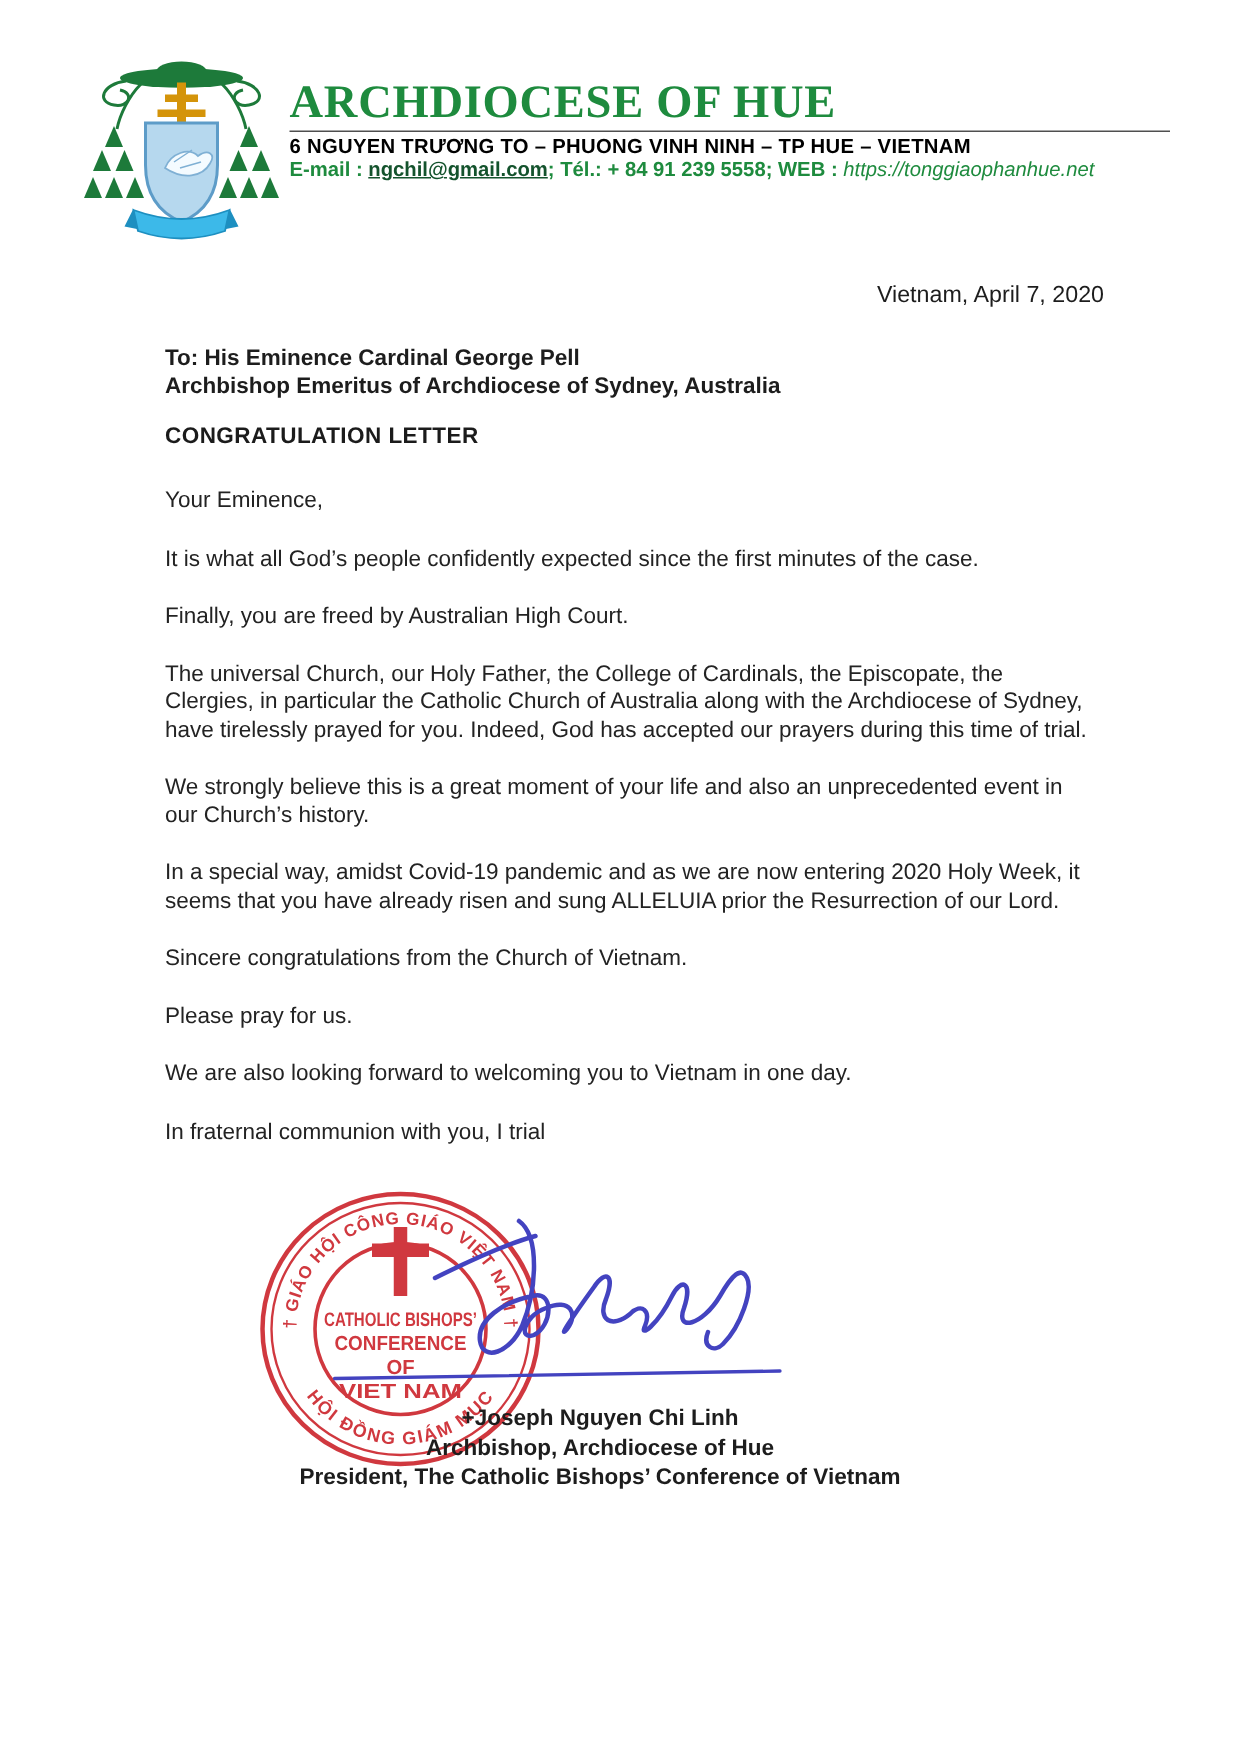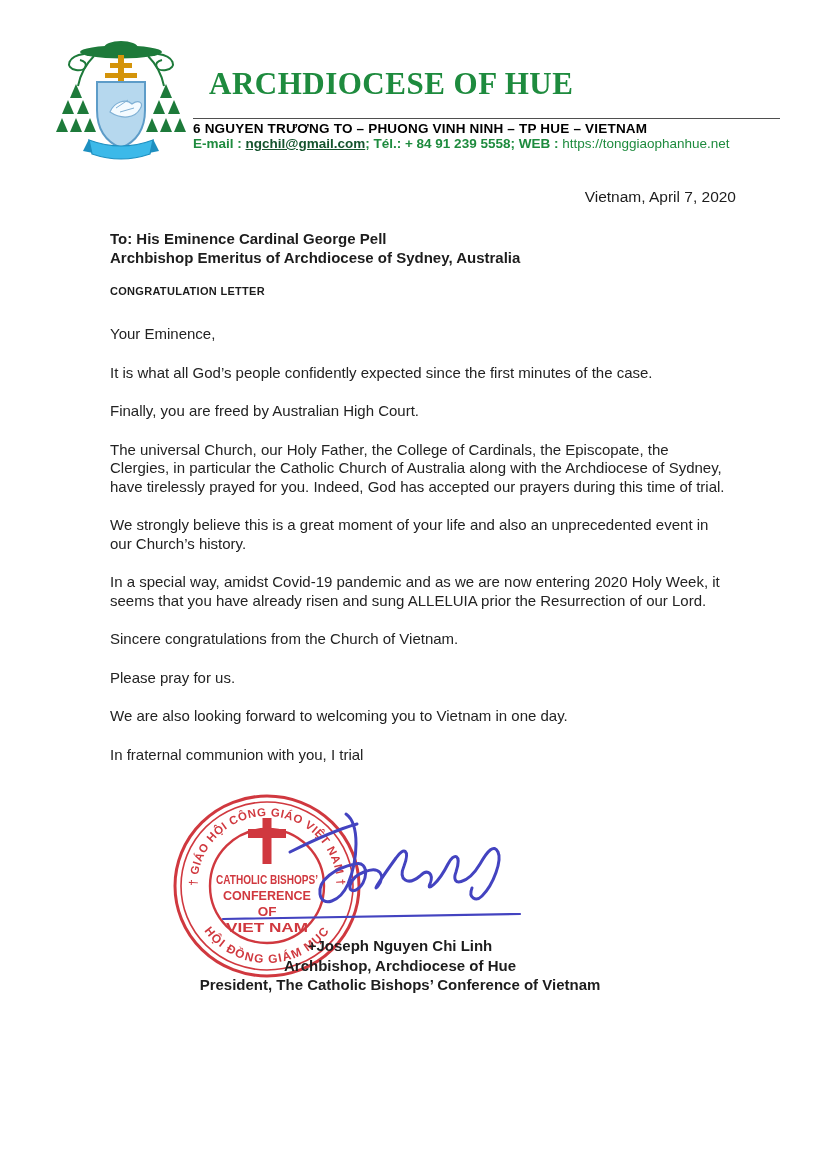--- a/index.html
+++ b/index.html
@@ -12,37 +12,37 @@
     color: #222;
     overflow: hidden;
     margin: 0 auto;
   }
   
   .crest { position:absolute; left:56px; top:38px; width:130px; height:122px; }
   .header-text { position:absolute; left:193px; top:50px; width:590px; }
   .org-title {
     font-family: "Liberation Serif", serif;
     font-weight: bold; font-size: 31px; line-height: 36px;
-    color: #1e8b3e; letter-spacing: .5px; margin:16px;
+    color: #1e8b3e; letter-spacing: .5px; margin:0;
   }
   .header-rule { border:0; border-top:1.6px solid #4f4f4f; margin:1px 0 2px 0; width:587px; }
   .org-address {
     font-size:13.5px; font-weight:bold; color:#000000; letter-spacing:.2px;
     line-height:15px; margin:0;
   }
   .org-contact {
     font-size:13.5px; font-weight:bold; color:#1e8b3e; line-height:16px; margin:0;
   }
   .org-contact .email-link { color:#14532d; text-decoration:underline; cursor:pointer; }
-  .org-contact .web-url { font-weight:normal;text-align:right; }
+  .org-contact .web-url { font-style:italic; font-weight:normal;text-align:right; }
   
   .dateline { position:absolute; top:188px; right:91px; font-size:15.5px; color:#1d1d1d; }
   .letter-body { position:absolute; left:110px; top:229px; width:615px; }
   .recipient { font-size:15px; font-weight:bold; line-height:19px; color:#1d1d1d; margin:0; }
-  .letter-title { font-size:11px; font-weight:bold; color:#1b1b1b; letter-spacing:.3px; margin:14px 0 0 0; line-height:20px; }
+  .letter-title { font-size:15px; font-weight:bold; color:#1b1b1b; letter-spacing:.3px; margin:14px 0 0 0; line-height:20px; }
   .letter-body p.para { font-size:15px; line-height:18.5px; color:#232323; margin:0 0 20px 0; }
   .letter-body p.para.first { margin-top:24px; }
   
   .stamp-svg { position:absolute; left:171px; top:792px; z-index:2; opacity:.93; }
   .signature-svg { position:absolute; left:150px; top:780px; z-index:3; }
   .signature-block {
     position:absolute; left:100px; top:936px; width:600px; z-index:4;
     text-align:center; font-size:15px; font-weight:bold; line-height:19.5px; color:#1d1d1d;
   }
   .signature-block div { margin:0; }

